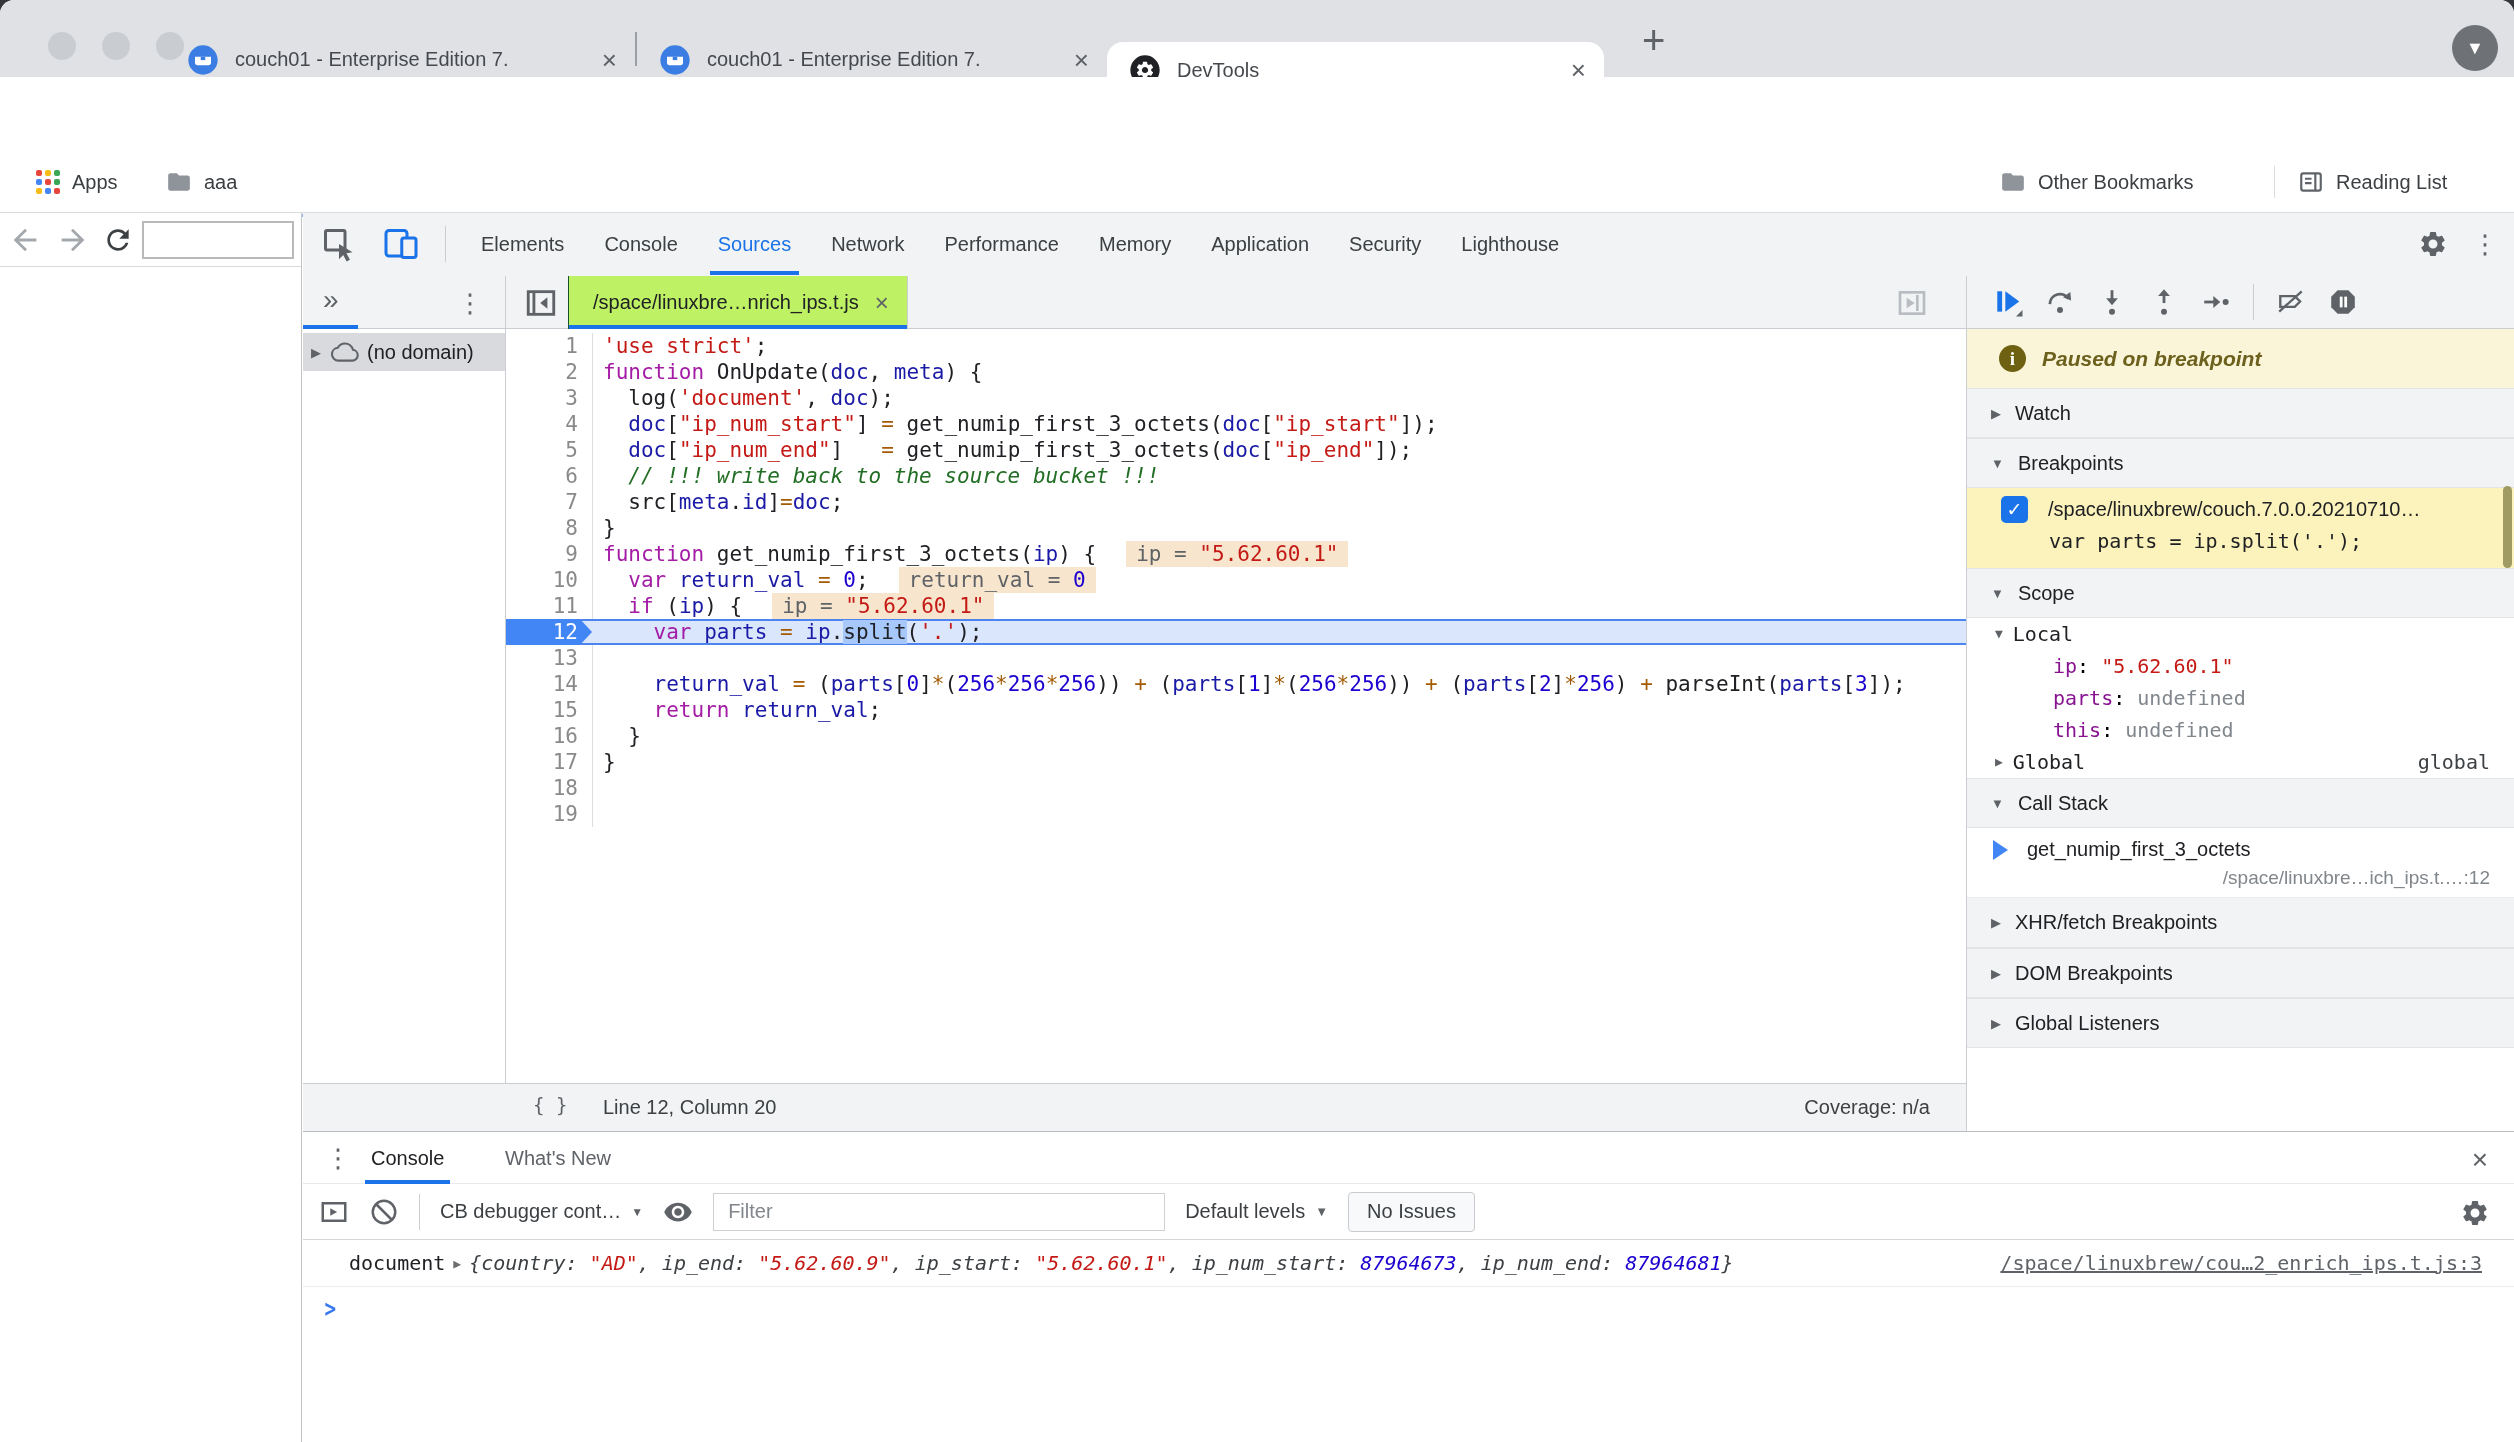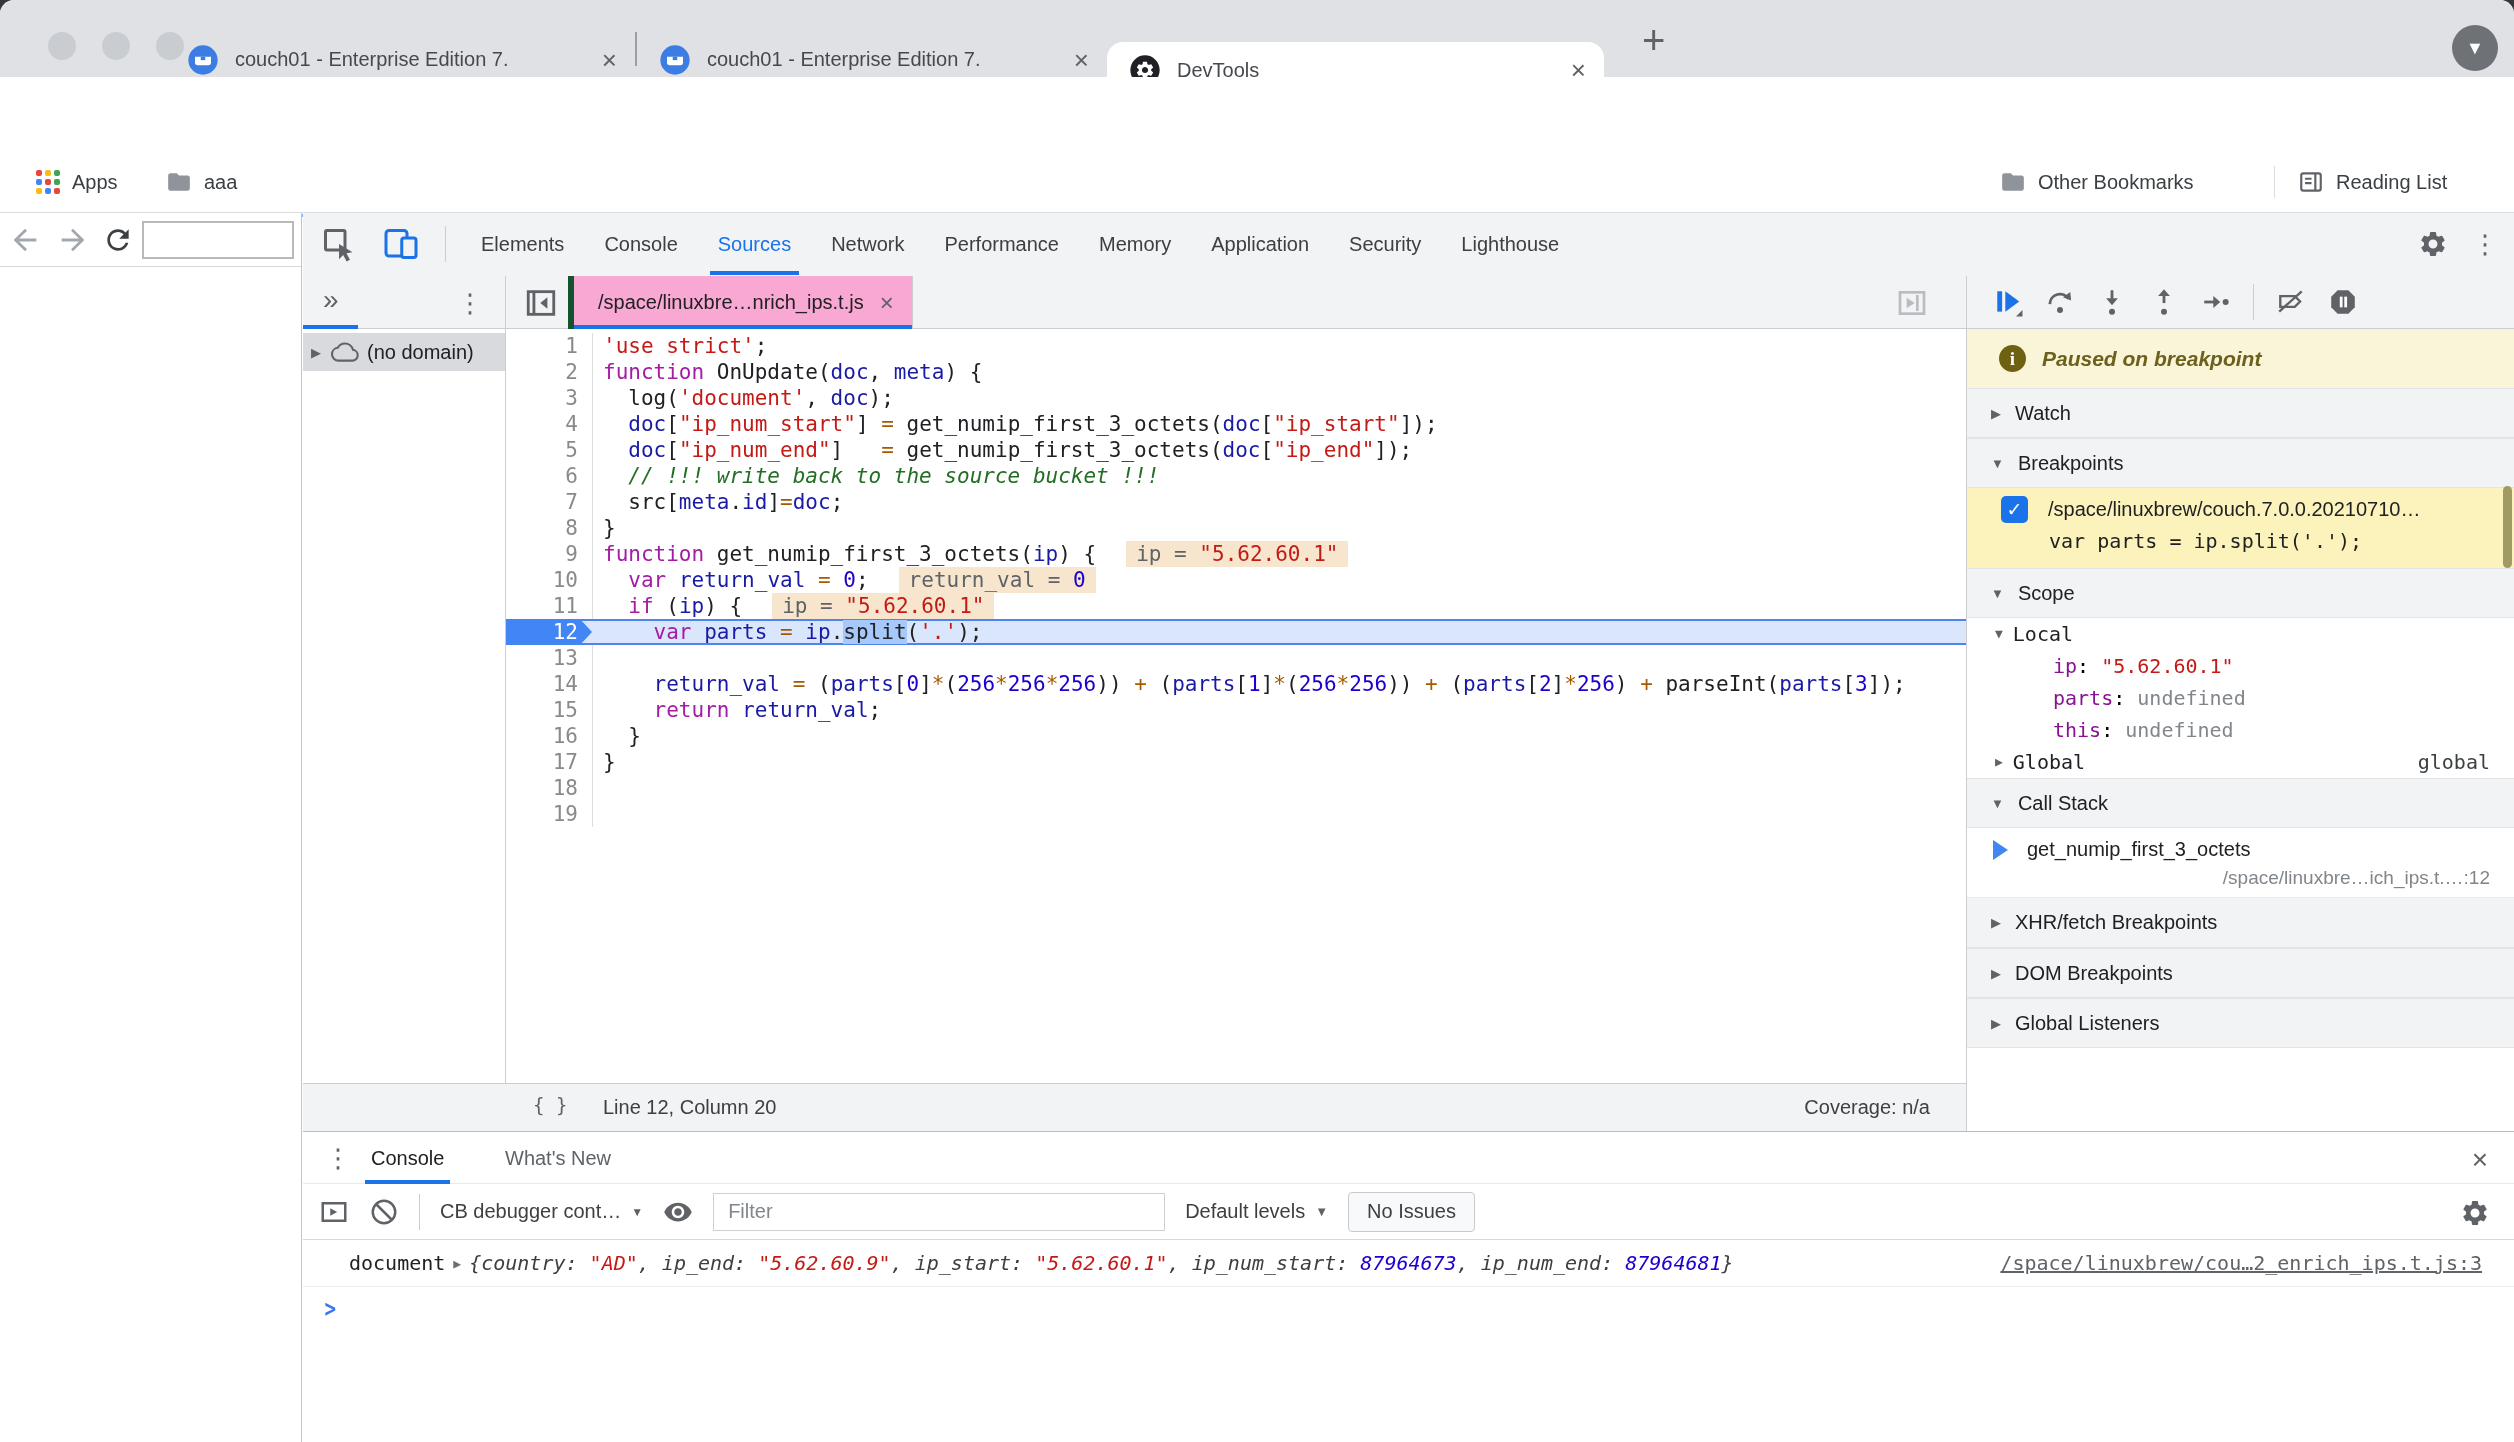--- a/index.html
+++ b/index.html
@@ -64,21 +64,21 @@
   .nav-head .chev { position:absolute; left:20px; top:8px; font-size:28px; color:#5f6368; }
   .nav-head .dots3 { position:absolute; right:22px; top:14px; }
   .nav-head .ul { position:absolute; left:0; bottom:-1px; width:55px; height:4px; background:#1a73e8; }
   .nodomain { position:absolute; left:0; top:57px; width:100%; height:38px; background:#d8dadd; display:flex; align-items:center; gap:8px; padding-left:8px; font-size:20px; color:#202124; }
   .tri { font-size:13px; color:#5f6368; }
 
   
   .editor { position:absolute; left:203px; top:0; width:1460px; height:807px; background:#fff; }
   .ed-tabbar { position:relative; height:53px; background:#f1f3f4; border-bottom:1px solid #cacdd1; }
   .ed-navtoggle { position:absolute; left:18px; top:10px; }
-  .filetab { position:absolute; left:62px; top:0; height:53px; background:#f9a8d4; border-left:6px solid #14532d; border-right:1px solid #cacdd1; display:flex; align-items:center; gap:16px; padding:0 18px 0 24px; }
+  .filetab { position:absolute; left:62px; top:0; height:53px; background:#bef264; border-left:1px solid #14532d; border-right:1px solid #cacdd1; display:flex; align-items:center; gap:16px; padding:0 18px 0 24px; }
   .filetab::after { content:""; position:absolute; left:0; right:0; bottom:0; height:4px; background:#1a73e8; }
   .filetab .fname { font-size:20px; color:#202124; }
   .filetab .close { font-size:24px; color:#5f6368; }
   .ed-right { position:absolute; right:38px; top:11px; }
   .code { position:absolute; left:0; top:53px; right:0; bottom:48px; overflow:hidden; font-family:"DejaVu Sans Mono", monospace; font-size:21px; padding-top:4px; }
   .cl { display:flex; height:26px; line-height:26px; white-space:pre; }
   .gut { width:87px; flex:0 0 87px; text-align:right; padding-right:14px; color:#8a8a8a; border-right:1px solid #ddd; position:relative; }
   .cl .src { padding-left:10px; color:#202124; }
   .cl.exec { background:#d9e6fc; box-shadow: inset 0 2px 0 #4d84ef, inset 0 -2px 0 #4d84ef; }
   .cl.exec .gut { color:#fff; border-right-color:transparent; }

